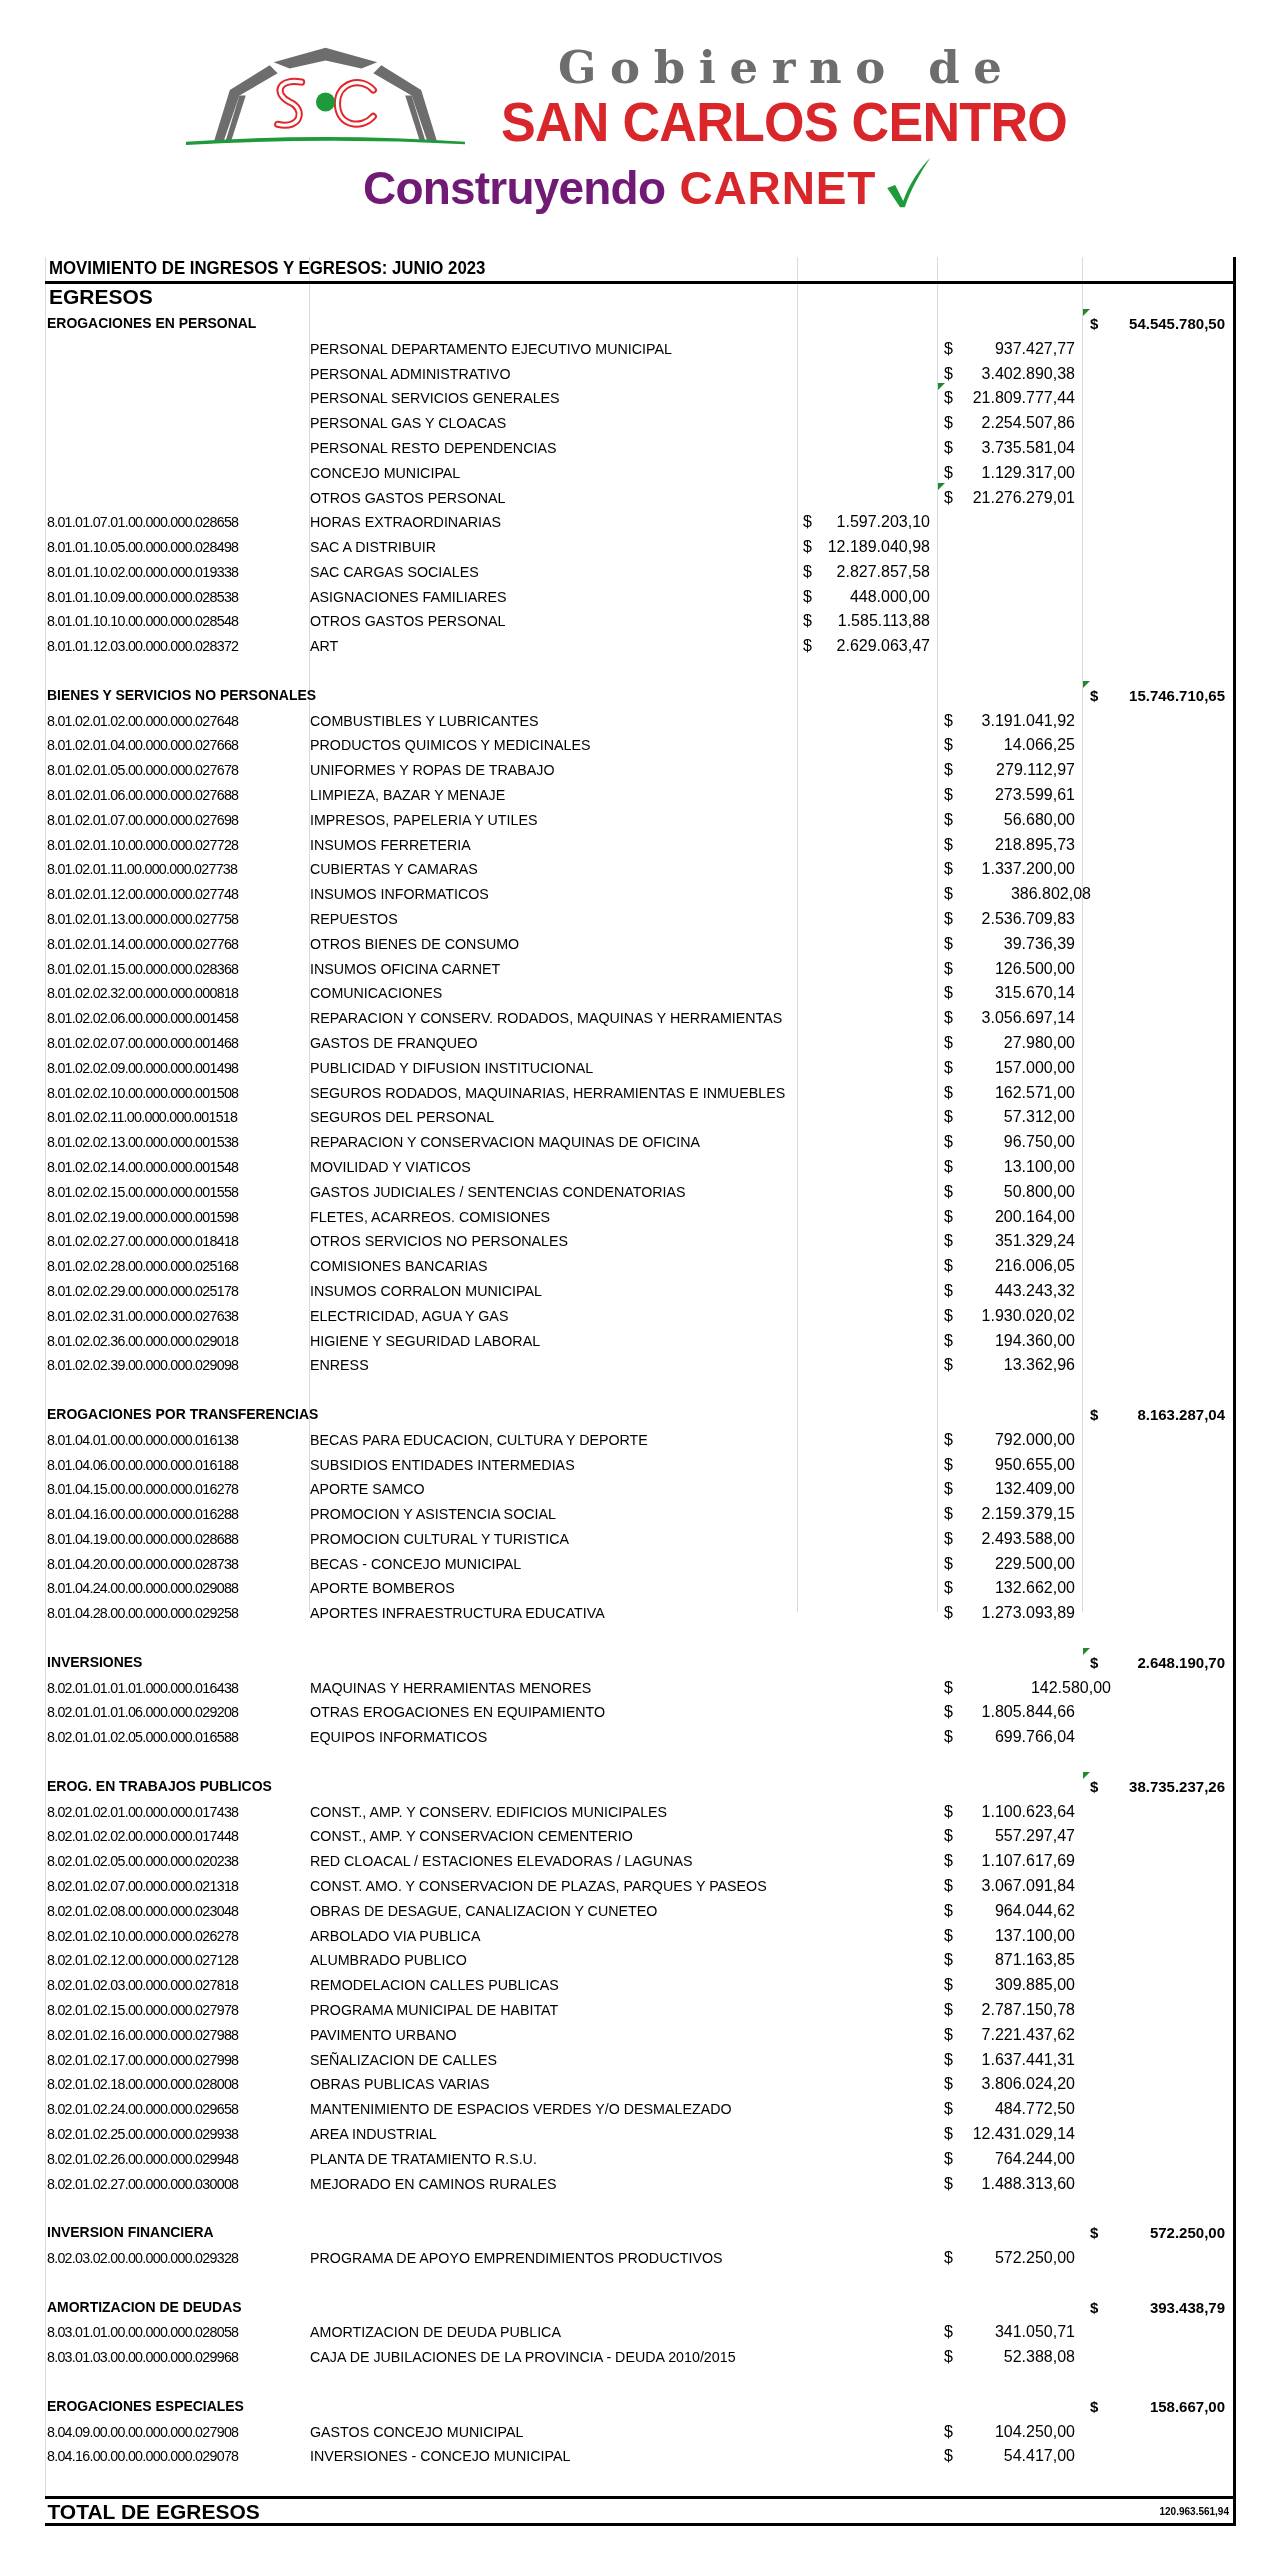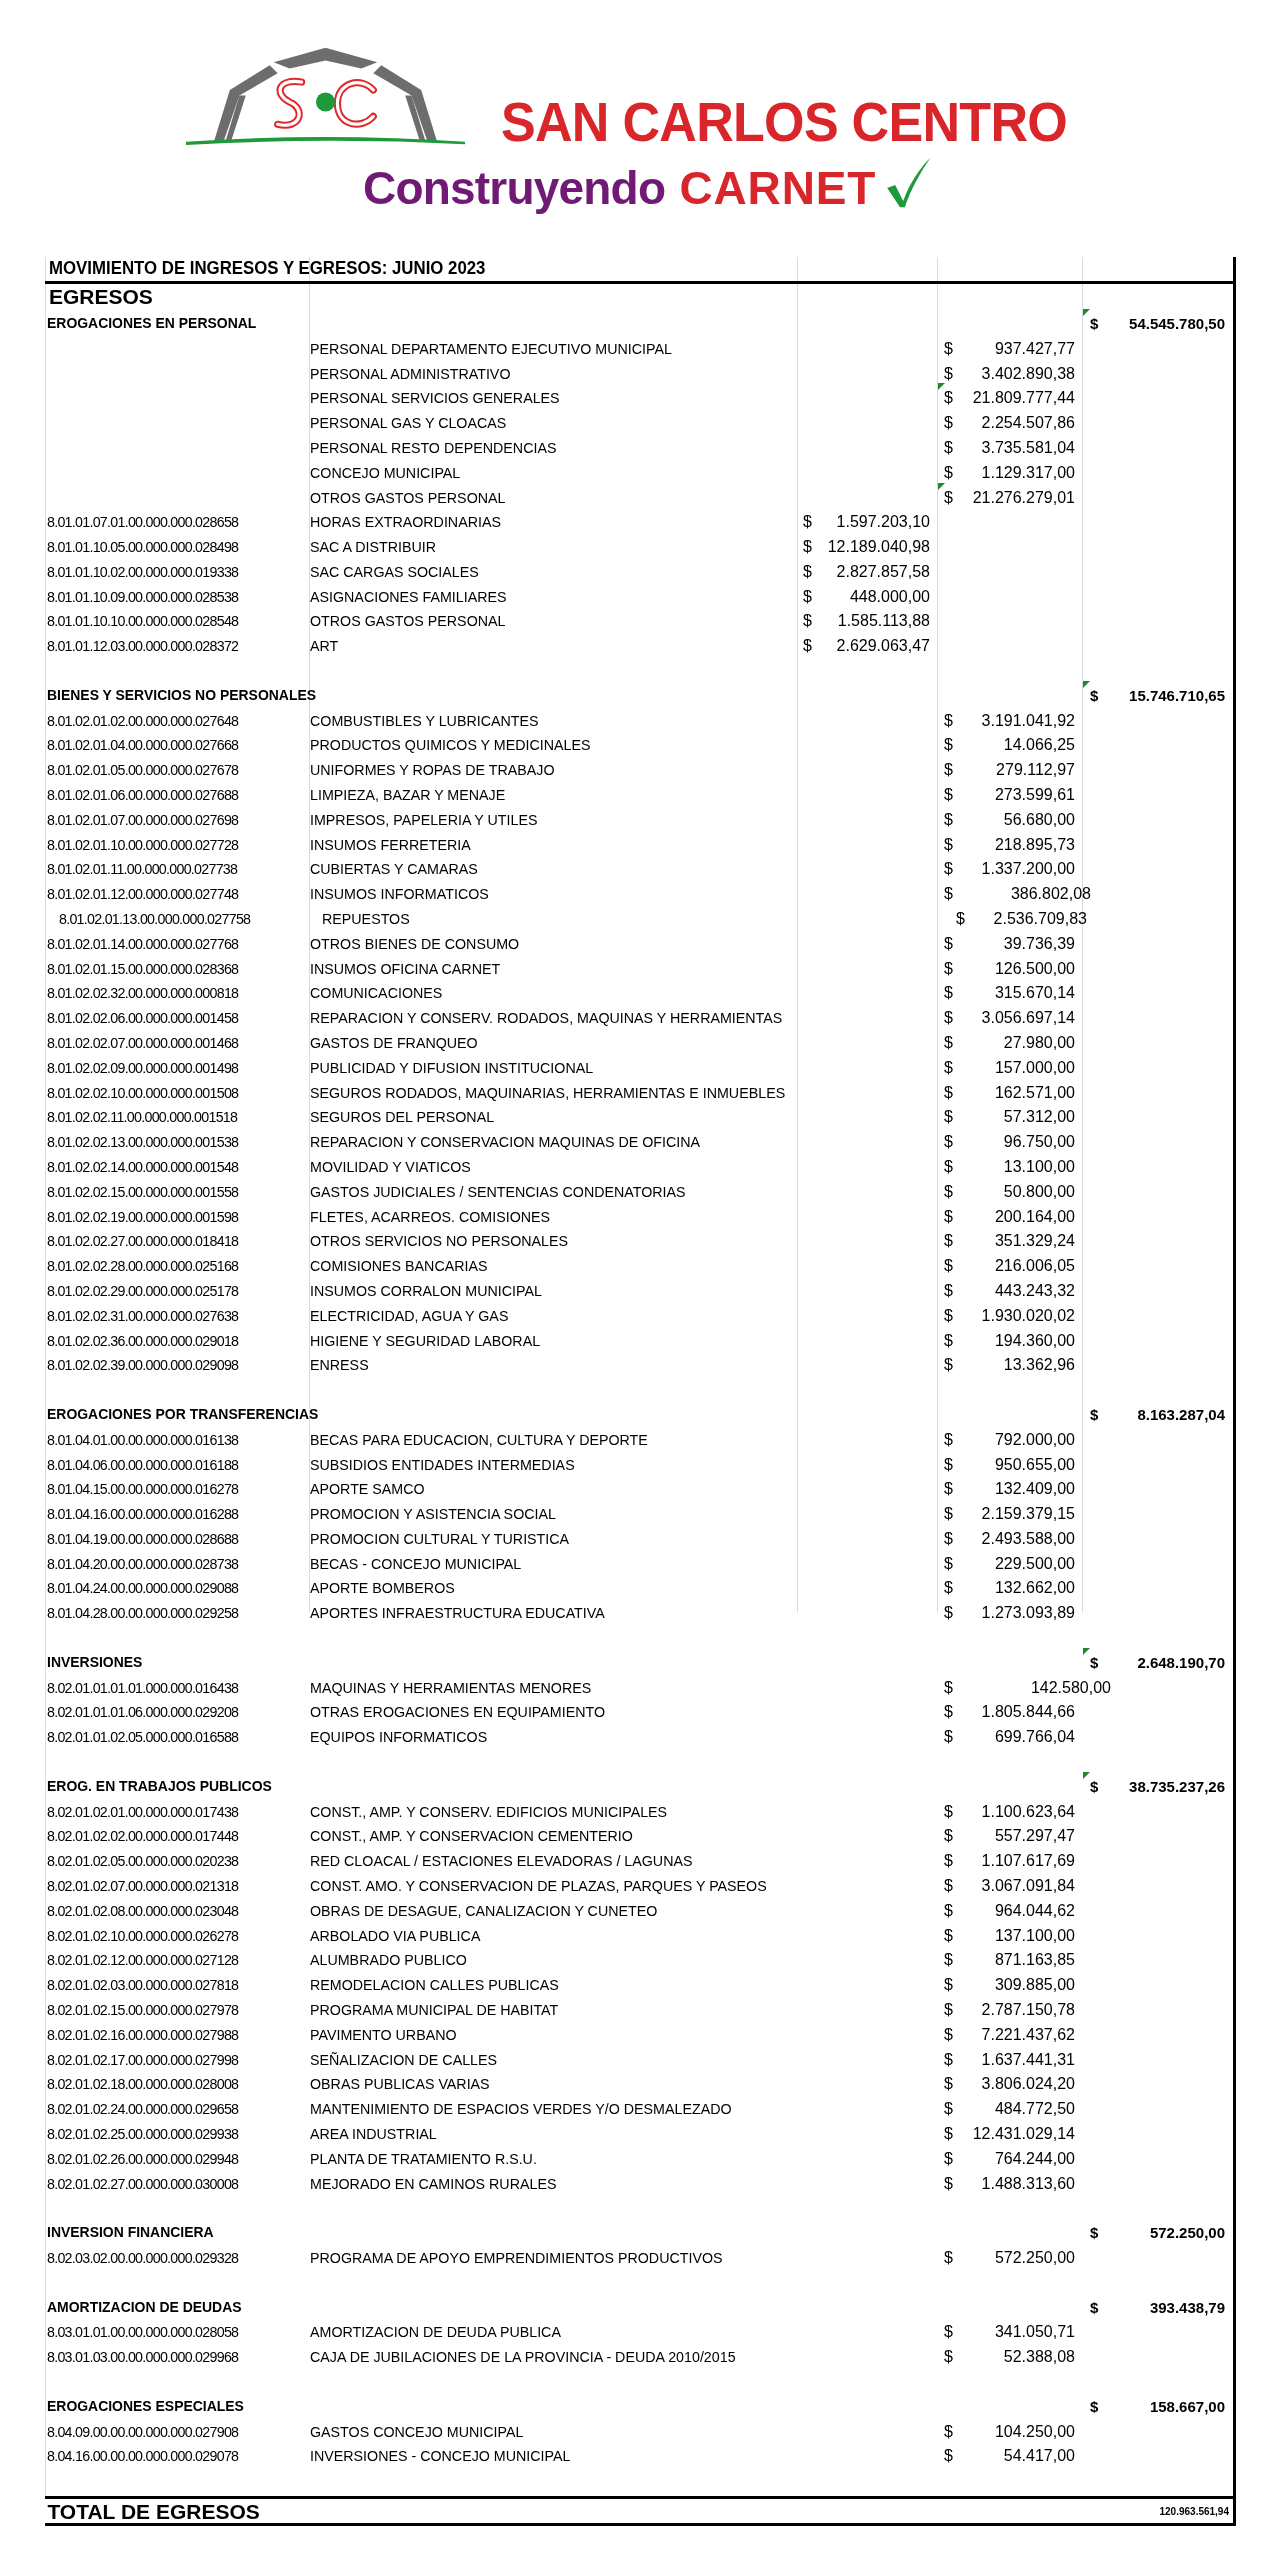--- a/index.html
+++ b/index.html
@@ -64,20 +64,21 @@
     <path d="M288 62 L305 118 L298 118 L280 62 Z" fill="#6d6d6d"></path>
 
     <path d="M5 120 Q180 108 355 120 L355 123 Q180 114 5 124 Z" fill="#1f9a3a"></path>
 
     <path d="M150 45 C120 40 115 60 135 70 C155 78 150 105 120 98" fill="none" stroke="#e1262c" stroke-width="9" stroke-linecap="round"></path>
     <path d="M150 45 C120 40 115 60 135 70 C155 78 150 105 120 98" fill="none" stroke="#ffffff" stroke-width="4" stroke-linecap="round"></path>
     <path d="M240 55 C225 38 195 45 195 72 C195 100 225 105 240 88" fill="none" stroke="#e1262c" stroke-width="9" stroke-linecap="round"></path>
     <path d="M240 55 C225 38 195 45 195 72 C195 100 225 105 240 88" fill="none" stroke="#ffffff" stroke-width="4" stroke-linecap="round"></path>
     <circle cx="180" cy="70" r="12" fill="#1f9a3a"></circle>
   </svg>
+  <div class="gob-line">Gobierno de</div>
   <div class="city-line">SAN CARLOS CENTRO</div>
   <div class="slogan">
     <span class="s1">Construyendo</span><span class="s2">CARNET</span><svg class="check" viewBox="0 0 60 66">
         <path d="M4 40 L14 36 L24 56 C32 34 44 16 58 2 C46 20 34 40 26 64 L20 64 Z" fill="#1f9a3a"></path>
       </svg>
   </div>
 </div>
 
 <div class="sheet">
   <div class="vline" style="left:45px; top:257px; height:2240px;"></div>
@@ -221,21 +222,21 @@
       <span class="cell desc">CUBIERTAS Y CAMARAS</span>
       <span class="cell cur cur-d">$</span>
       <span class="cell val-d">1.337.200,00</span>
     </div>
     <div class="row" style="top: 881px; padding-left: 16px;">
       <span class="cell code">8.01.02.01.12.00.000.000.027748</span>
       <span class="cell desc">INSUMOS INFORMATICOS</span>
       <span class="cell cur cur-d">$</span>
       <span class="cell val-d">386.802,08</span>
     </div>
-    <div class="row" style="top: 906px; margin-left: 12px;">
+    <div class="row" style="top: 906px;">
       <span class="cell code">8.01.02.01.13.00.000.000.027758</span>
       <span class="cell desc">REPUESTOS</span>
       <span class="cell cur cur-d">$</span>
       <span class="cell val-d">2.536.709,83</span>
     </div>
     <div class="row" style="top: 931px;">
       <span class="cell code">8.01.02.01.14.00.000.000.027768</span>
       <span class="cell desc">OTROS BIENES DE CONSUMO</span>
       <span class="cell cur cur-d">$</span>
       <span class="cell val-d">39.736,39</span>

